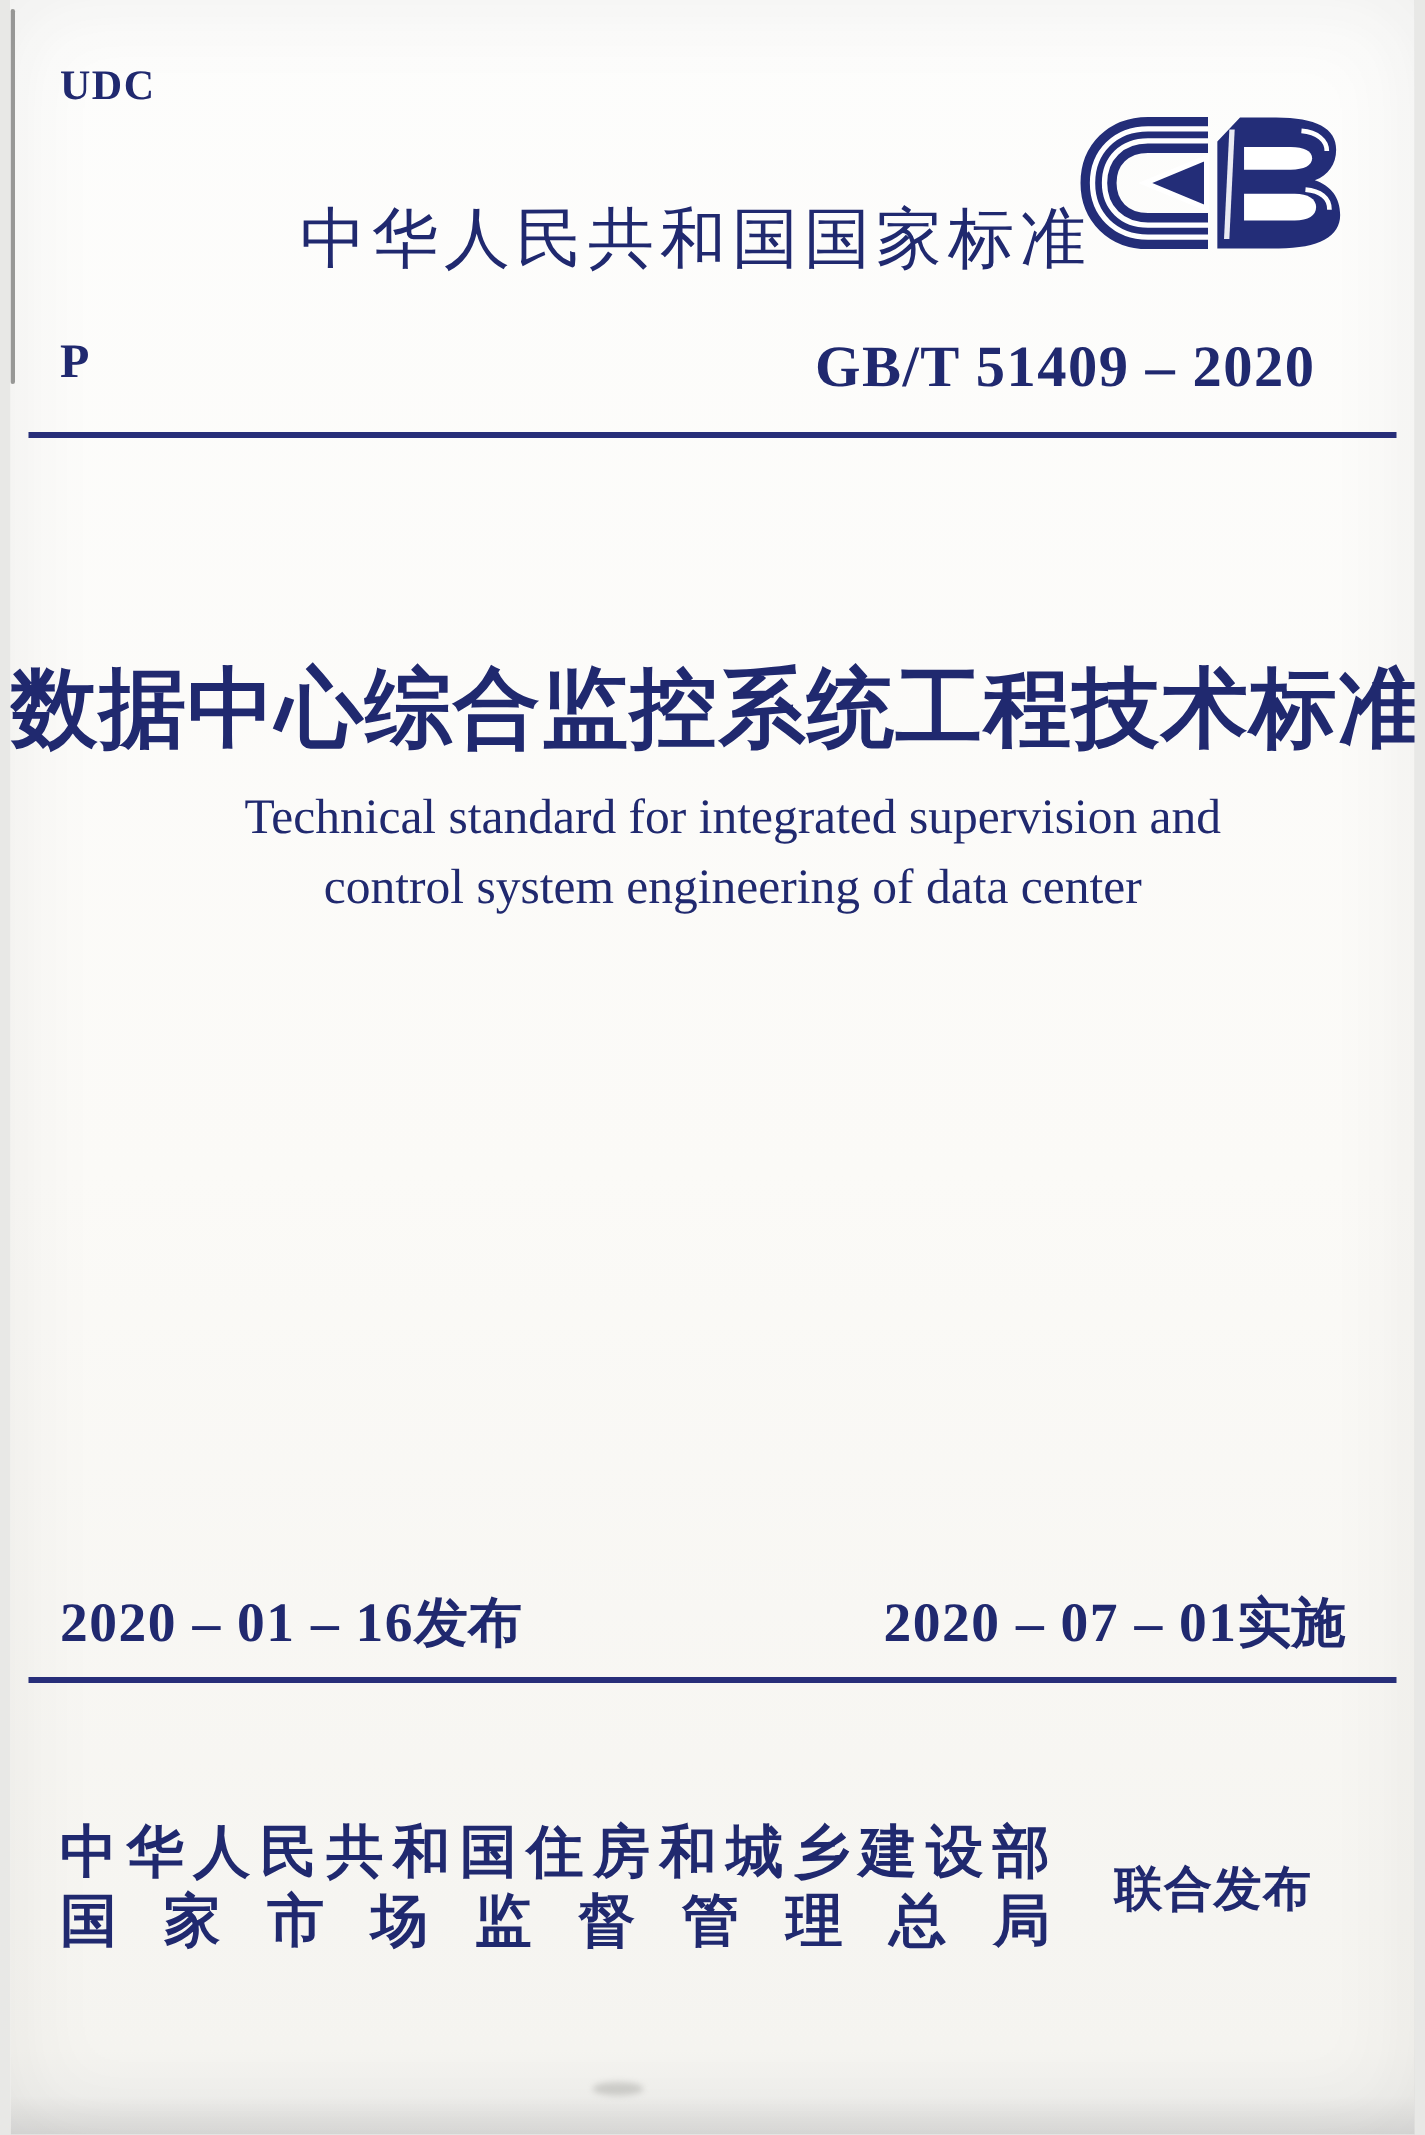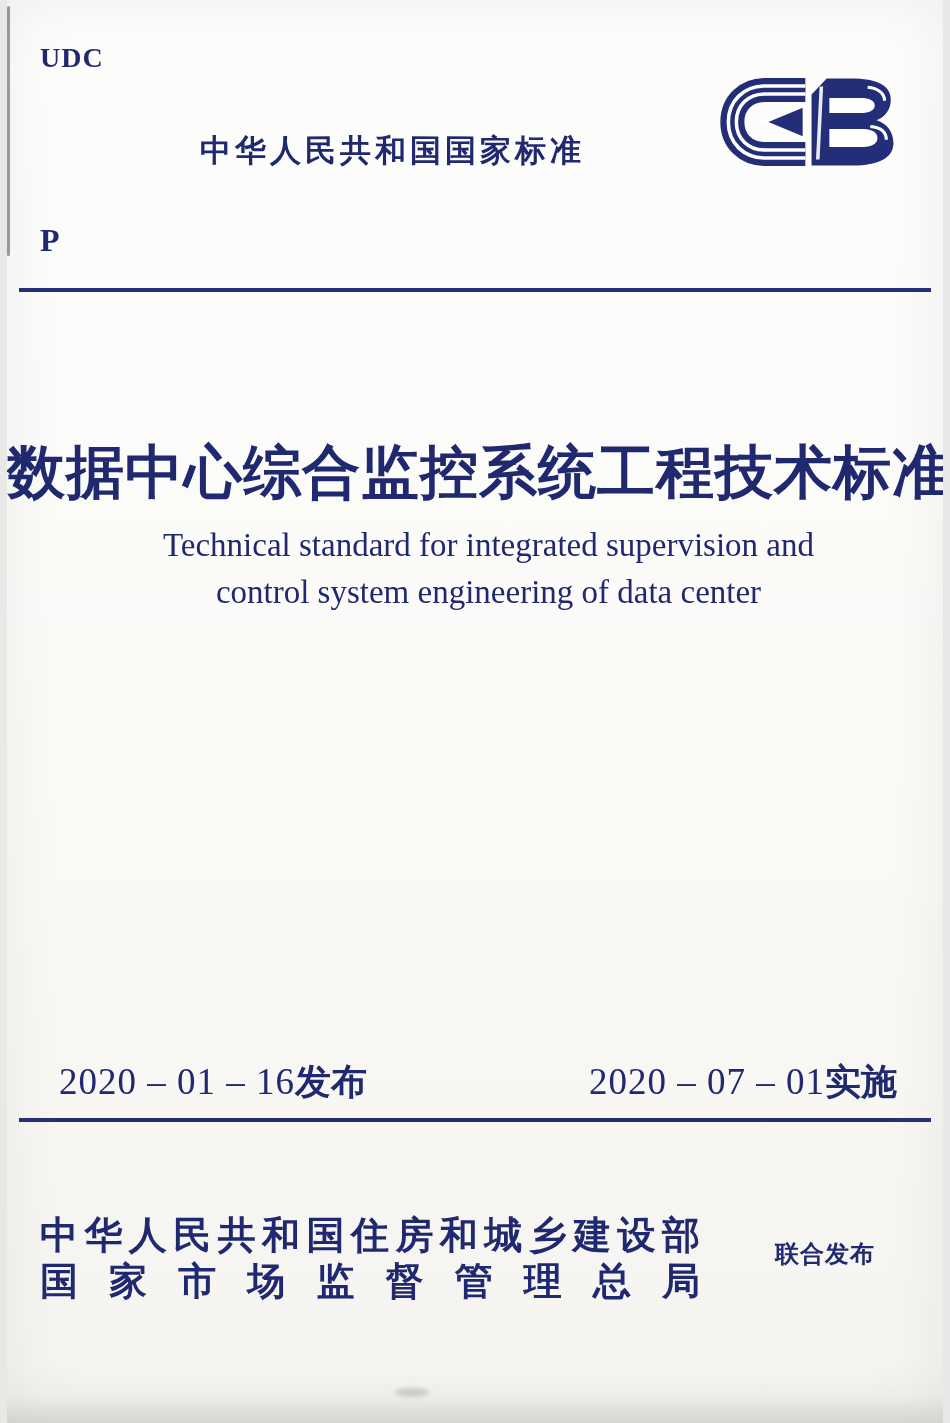--- a/index.html
+++ b/index.html
@@ -14,21 +14,21 @@
     color:#20296f;
   }
   .abs{position:absolute;}
 
   .udc{left:33px;top:42px;font-size:28px;font-weight:bold;letter-spacing:1px;}
   .cls{left:33px;top:222px;font-size:32px;font-weight:bold;}
 
   .heading-zh{
     left:193px;top:130px;
     font-family:"Liberation Sans","DejaVu Sans",sans-serif;
-    font-size:31px;font-weight:700;letter-spacing:4px;white-space:nowrap;
+    font-size:44px;font-weight:400;letter-spacing:4px;white-space:nowrap;
   }
 
   .std-number{
     right:66px;top:222px;
     font-size:39px;font-weight:bold;letter-spacing:1px;white-space:nowrap;
   }
 
   .logo{left:712px;top:74px;width:178px;height:96px;}
 
   .rule{left:12px;right:12px;height:4px;background:#272e79;}
@@ -44,37 +44,37 @@
     left:0;right:0;top:522px;
     text-align:center;
     font-size:33px;line-height:47px;font-weight:500;padding-left:27px;
   }
 
   .dates-row{
     left:33px;right:46px;top:1058px;
     display:flex;justify-content:space-between;align-items:baseline;
   }
   .date-group{display:flex;align-items:baseline;}
-  .date-num{font-size:37px;font-weight:normal;letter-spacing:1px;white-space:nowrap;margin-left:19px;}
+  .date-num{font-size:37px;font-weight:bold;letter-spacing:1px;white-space:nowrap;}
   .date-label{
     font-family:"Liberation Sans","DejaVu Sans",sans-serif;
     font-size:36px;font-weight:bold;white-space:nowrap;
   }
 
   .publishers{
     left:33px;top:1212px;width:660px;
     font-family:"Liberation Sans","DejaVu Sans",sans-serif;
     font-size:38px;font-weight:bold;line-height:46px;
   }
   [data-justify-chars]{display:flex;justify-content:space-between;}
 
   .joint-label{
     right:68px;top:1238px;
     font-family:Liberation Sans, sans-serif;
-    font-size:24px;font-weight:bold;letter-spacing:1px;white-space:nowrap;
+    font-size:32px;font-weight:bold;letter-spacing:1px;white-space:nowrap;
   }
 
   
   .edge-sliver{left:0;top:6px;width:3px;height:250px;background:#4a4a48;opacity:.55;border-radius:2px;}
   .smudge{left:388px;top:1388px;width:34px;height:9px;background:#8a8a86;opacity:.35;border-radius:50%;filter:blur(2px);}
   .bottom-shade{left:0;right:0;bottom:0;height:26px;background:linear-gradient(180deg,rgba(0,0,0,0) 0%,rgba(0,0,0,.07) 100%);}
 </style>
 </head>
 <body>
 
@@ -98,20 +98,21 @@
       <path d="M124,25 L159,25 C169,25 175,28 175,33.5 C175,39 169,42 159,42 L124,42 Z" fill="#ffffff"></path>
       <path d="M124,60 L162,60 C172,60 178,64 178,70 C178,76.5 172,80 162,80 L124,80 Z" fill="#ffffff"></path>
       <path d="M113,12 L117,12 L113,94 L109,94 Z" fill="#ffffff" opacity="0.9"></path>
       <path d="M186,28 C186,20 179,14 167,13" fill="none" stroke="#ffffff" stroke-width="3.5"></path>
       <path d="M188,72 C188,63 181,58 170,57" fill="none" stroke="#ffffff" stroke-width="3.5"></path>
     </svg>
   </div>
 
   <div class="abs cls">P</div>
 
+  <div class="abs std-number">GB/T 51409 – 2020</div>
 
   <div class="abs rule rule-top"></div>
 
   <div class="abs title-zh">数据中心综合监控系统工程技术标准</div>
 
   <div class="abs title-en">
     <div>Technical standard for integrated supervision and</div>
     <div>control system engineering of data center</div>
   </div>
 

